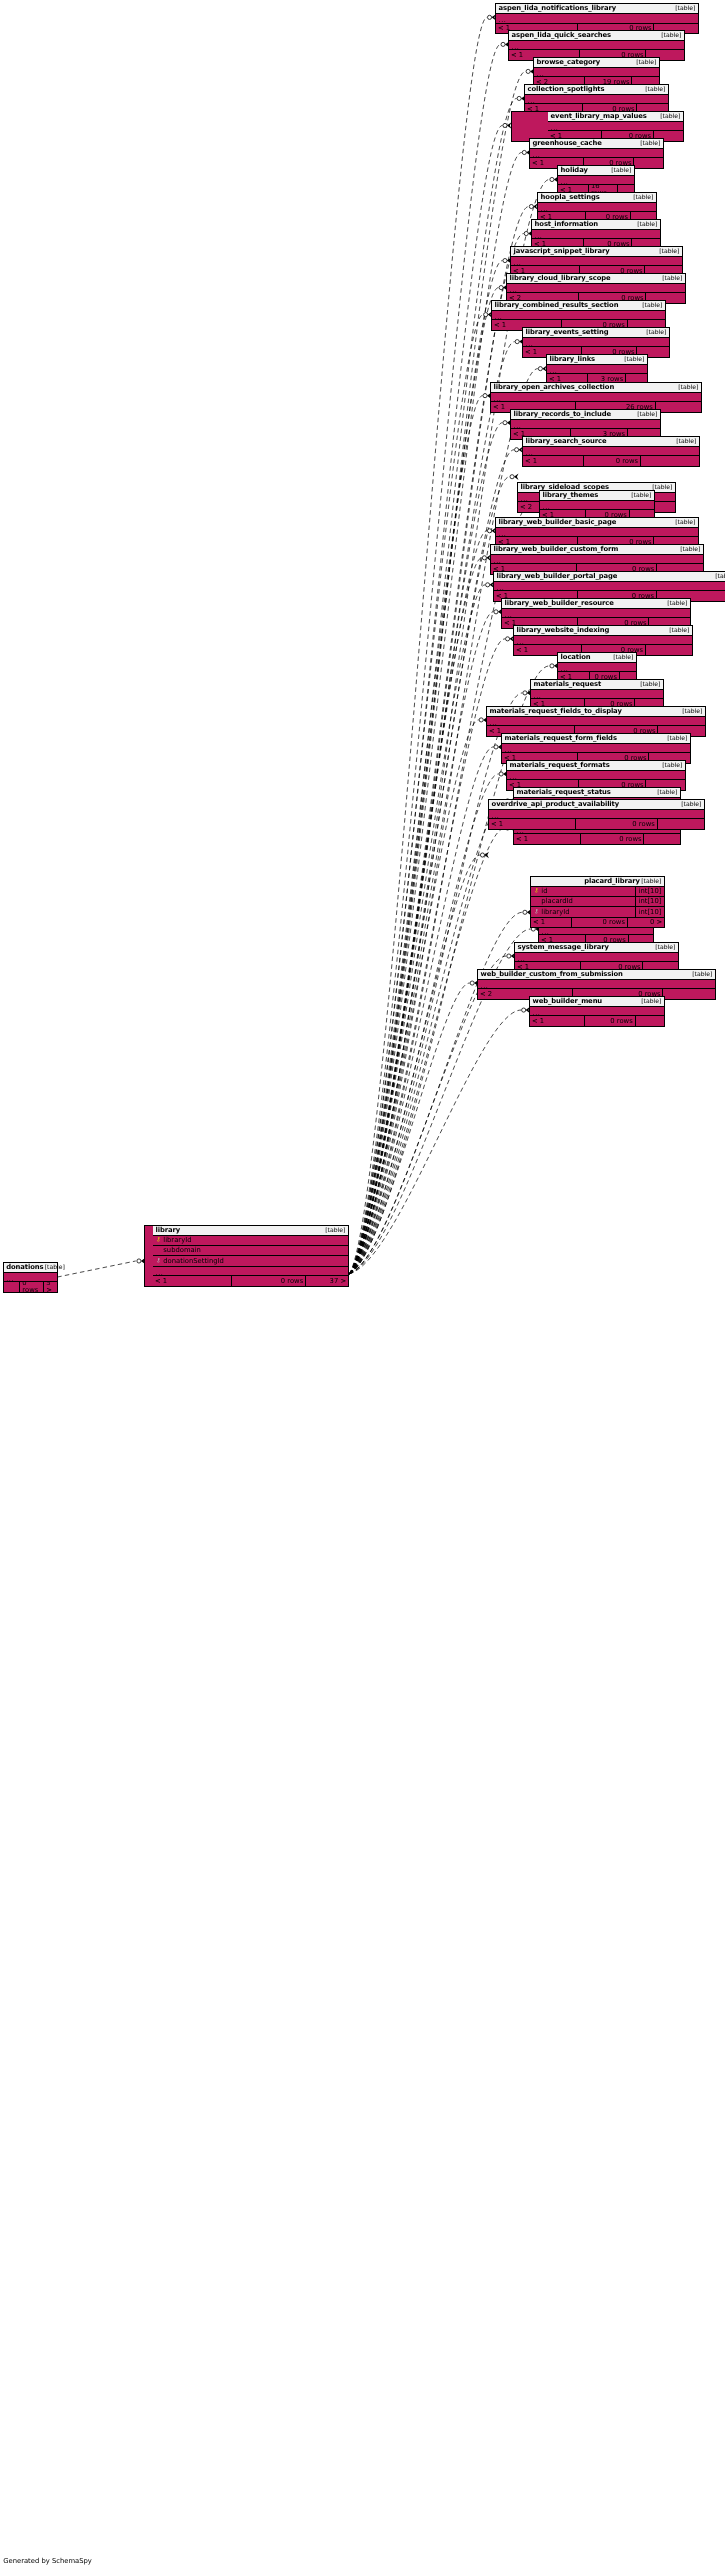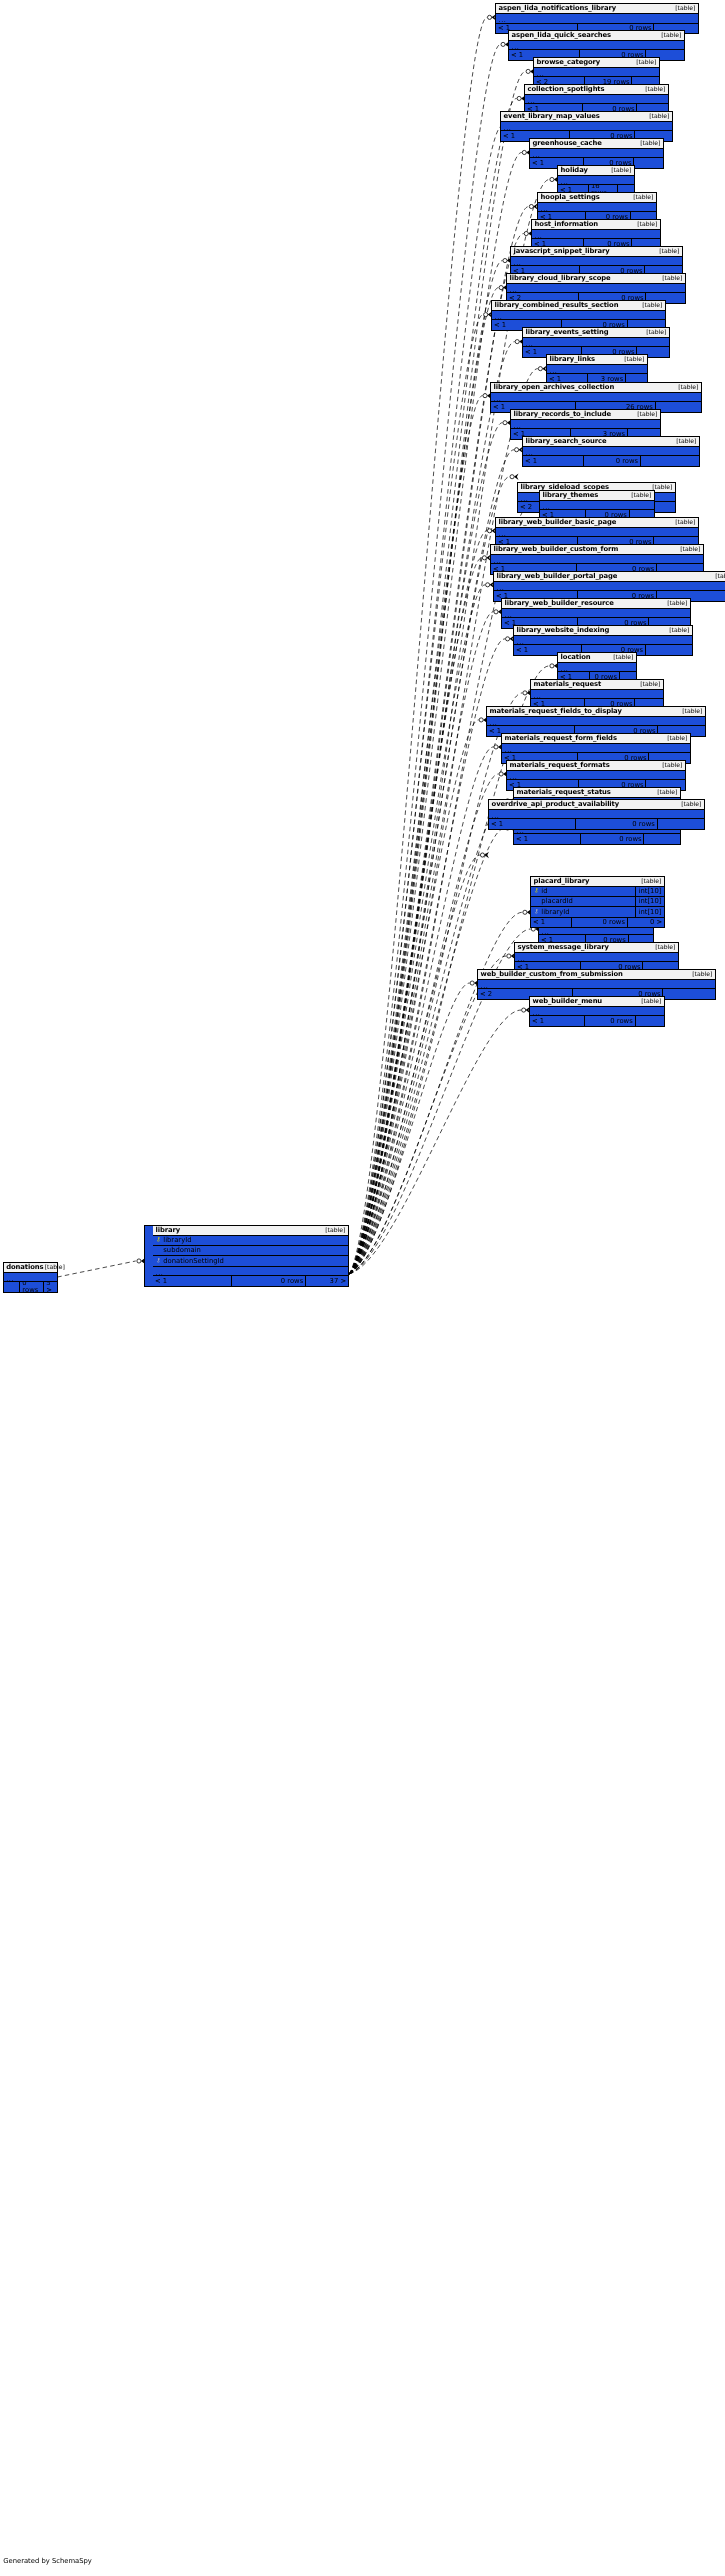--- a/index.html
+++ b/index.html
@@ -7,37 +7,37 @@
     width:725px;height:2576px;position:relative;overflow:hidden;
     font-family:"DejaVu Sans","Liberation Sans",sans-serif;
     color:#000000;
   }
   #canvas{position:absolute;inset:0;}
   #edges{position:absolute;left:0;top:0;width:725px;height:2576px;pointer-events:none;}
 
   
   .node{
     position:absolute;
-    background:#1d4ed8;
+    background:#be185d;
     border:0.6px solid #000000;
     box-sizing:border-box;
     font-size:6.4px;
     line-height:1;
   }
   .node.bold{border:1.3px solid #000000;}
 
   .n-title{
     display:flex;align-items:center;justify-content:space-between;
     background:#f2f2f2;
     border-bottom:0.6px solid #000000;
     padding:1.9px 2.6px 2.6px 2.6px;
     height:9.7px;box-sizing:border-box;
     white-space:nowrap;
   }
-  .node.bold .n-title{border-bottom:1.3px solid #000000;}
+  .node.bold .n-title{border-bottom:1.3px solid #000000;justify-content:flex-end;}
   .n-name{font-weight:bold;font-size:6.8px;letter-spacing:-0.1px;}
   .n-tag{font-size:6.1px;font-weight:normal;padding-left:1.3px;}
 
   .n-col{
     display:flex;align-items:center;
     height:10.3px;box-sizing:border-box;
     border-bottom:0.6px solid #000000;
     padding:0 2.6px;
     white-space:nowrap;
     font-size:6.8px;
@@ -375,21 +375,21 @@
         </div>
         <div class="n-ellipsis">
           <span>...</span>
         </div>
         <div class="n-foot">
           <div class="f-left" style="width: 58px;">&lt; 1</div>
           <div class="f-mid" style="width: 55px;">0 rows</div>
           <div class="f-right" style="width: 32px;"></div>
         </div>
       </div>
-      <div class="node" style="left: 500px; top: 111px; width: 173px;">
+      <div class="node" style="left: 511px; top: 111px; width: 173px; padding-left: 36px;">
         <div class="n-title">
           <span class="n-name">event_library_map_values</span>
           <span class="n-tag">[table]</span>
         </div>
         <div class="n-ellipsis">
           <span>...</span>
         </div>
         <div class="n-foot">
           <div class="f-left" style="width: 69px;">&lt; 1</div>
           <div class="f-mid" style="width: 66px;">0 rows</div>

